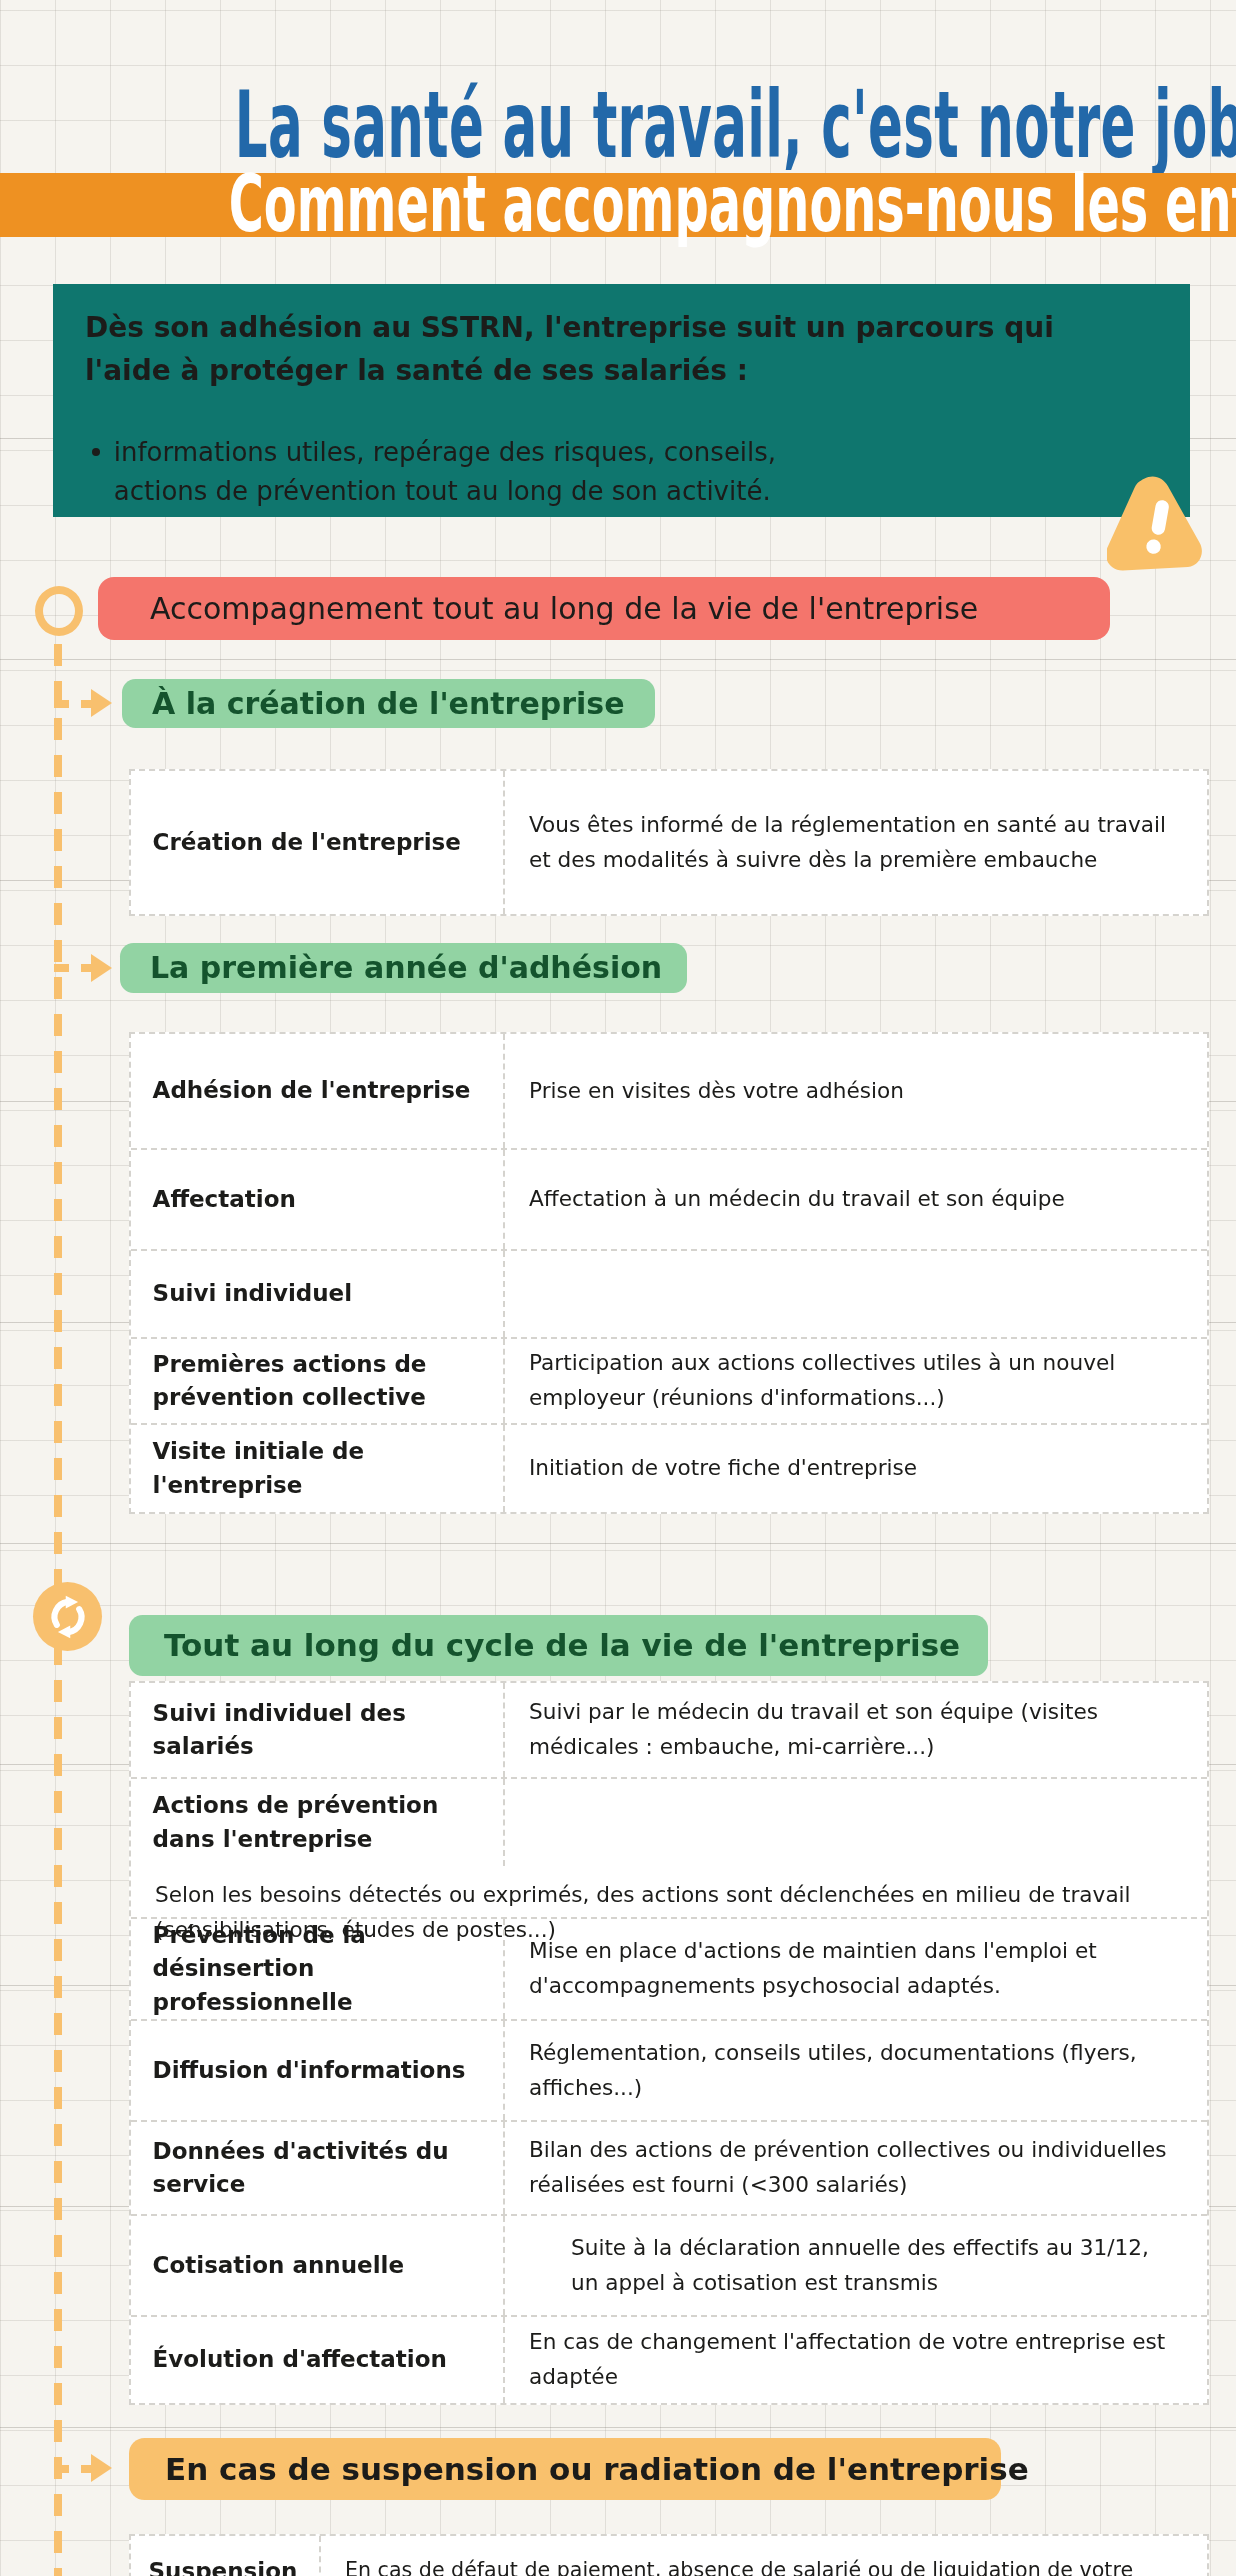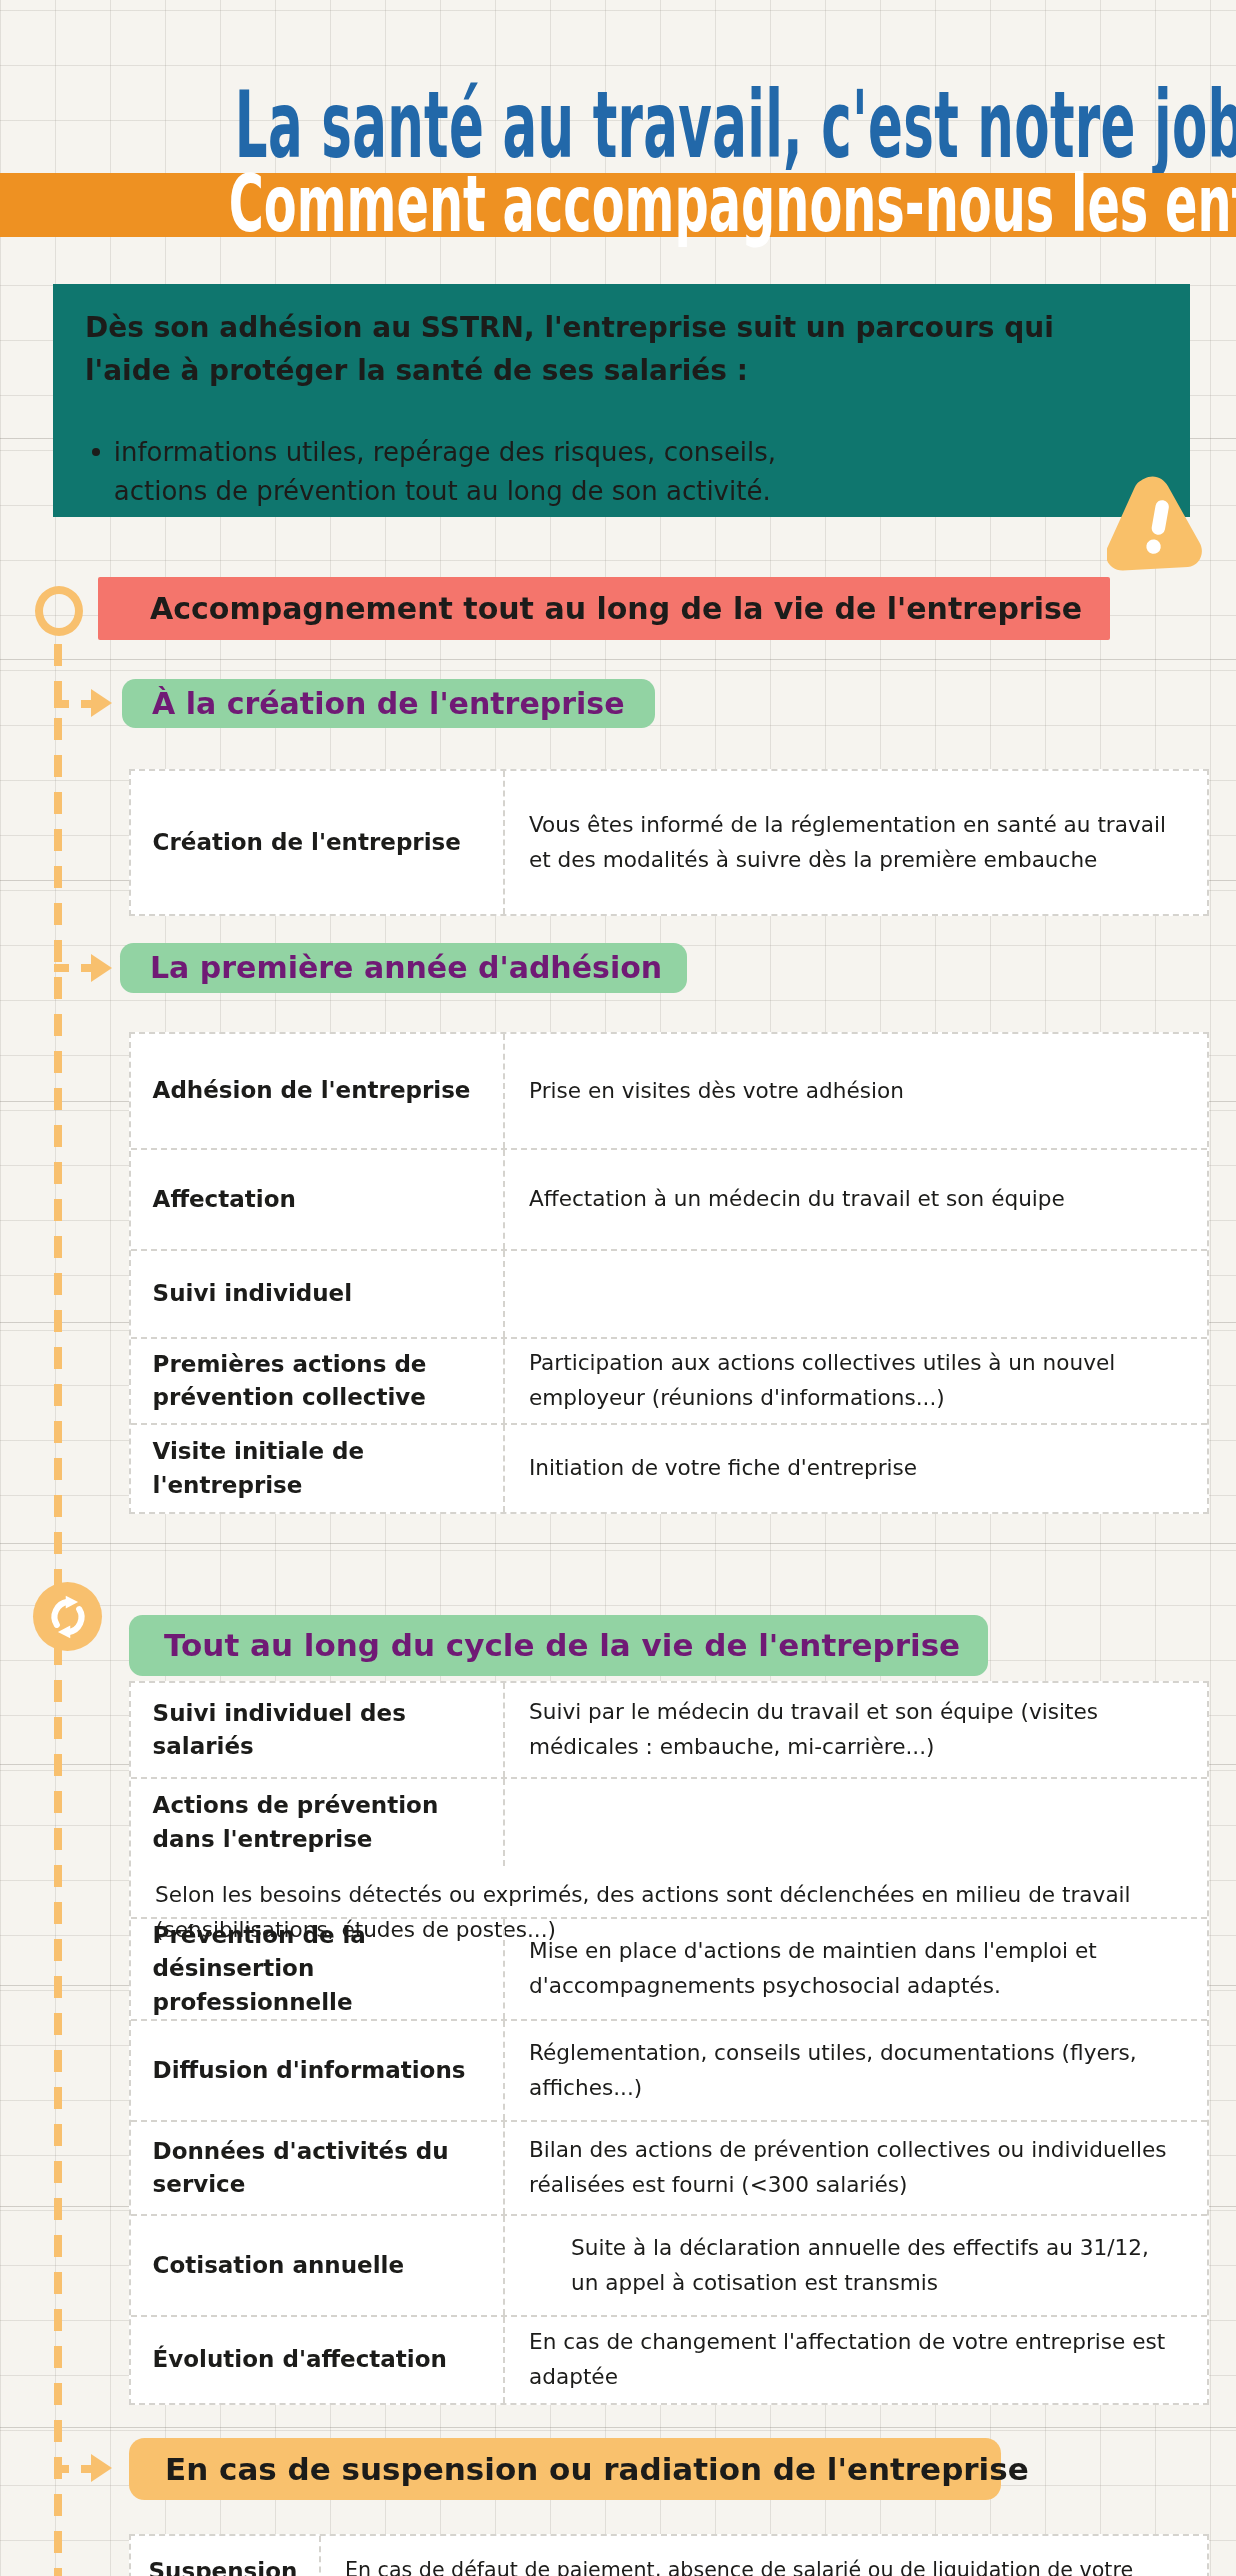--- a/index.html
+++ b/index.html
@@ -23,34 +23,34 @@
   
   .intro-box{position:absolute;left:53px;top:284px;width:1137px;height:233px;background:#0f766e;box-sizing:border-box;padding:21.6px 31px 0 32px;}
   .intro-par{margin:0;font-size:28px;line-height:1.55;font-weight:bold;max-width:969px;}
   .intro-bullet{margin-top:41px;display:flex;align-items:flex-start;font-size:26px;line-height:1.48;max-width:721px;}
   .bullet-dot{flex:none;width:8.2px;height:8.2px;border-radius:50%;background:#1c1c1a;margin:14.4px 13.4px 0 7.2px;}
 
   
   .warn{position:absolute;left:1107px;top:473px;width:103px;height:103px;}
 
   
-  .red-banner{position:absolute;left:98px;top:577px;width:1012px;height:63px;background:#f4756c;border-radius:2px;
-    font-size:30px;font-weight:bold;line-height:63px;padding-left:52px;box-sizing:border-box;white-space:nowrap;}
+  .red-banner{position:absolute;left:98px;top:577px;width:1012px;height:63px;background:#f4756c;border-radius:16px;
+    font-size:30px;font-weight:normal;line-height:63px;padding-left:52px;box-sizing:border-box;white-space:nowrap;}
 
   
   .tl-line{position:absolute;left:54px;top:644px;width:7.7px;height:2004px;
     background:repeating-linear-gradient(180deg,#f8c06e 0 21.6px,transparent 21.6px 37px);}
   .tl-circle{position:absolute;left:35px;top:586px;width:32px;height:34px;border:8.8px solid #f8c06e;border-radius:50%;background:transparent;}
   .branch{position:absolute;left:54px;width:39px;height:7.7px;
     background:repeating-linear-gradient(90deg,#f8c06e 0 15.5px,transparent 15.5px 27px);}
   .branch-head{position:absolute;left:91px;width:0;height:0;border-left:21.6px solid #f8c06e;border-top:14px solid transparent;border-bottom:14px solid transparent;}
   .tl-cycle{position:absolute;left:33px;top:1582px;width:69px;height:69px;border-radius:50%;background:#f8c06e;display:flex;align-items:center;justify-content:center;}
 
   
-  .gbanner{position:absolute;background:#92d3a3;border-radius:13.4px;font-weight:bold;color:#701a75;box-sizing:border-box;white-space:nowrap;}
+  .gbanner{position:absolute;background:#92d3a3;border-radius:13.4px;font-weight:bold;color:#14532d;box-sizing:border-box;white-space:nowrap;}
   .g1{left:122px;top:679px;width:533px;height:49px;font-size:30px;line-height:49px;padding-left:30px;}
   .g2{left:120px;top:943px;width:567px;height:50px;font-size:30px;line-height:50px;padding-left:30px;}
   .g3{left:129px;top:1586px;width:859px;height:61px;font-size:31px;line-height:61px;padding-left:35px;margin-top:29px;}
   .obanner{position:absolute;left:129px;top:2438px;width:872px;height:62px;background:#f9c16d;border-radius:15.5px;
     font-size:31px;font-weight:bold;line-height:62px;padding-left:36px;box-sizing:border-box;white-space:nowrap;}
 
   
   .tbl{position:absolute;left:129px;width:1080px;background:#ffffff;border:2.6px dashed #d5d3ce;box-sizing:border-box;}
   .trow{display:flex;box-sizing:border-box;}
   .trow + .trow{border-top:2.1px dashed #d5d3ce;}

